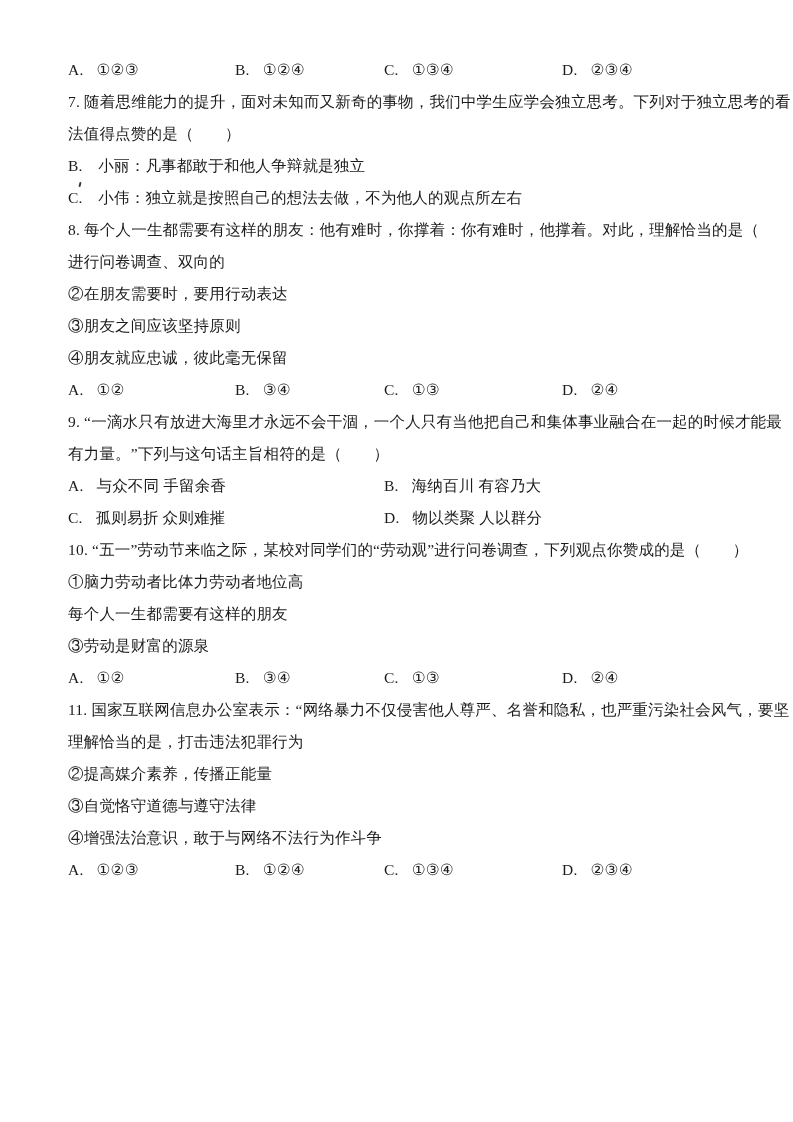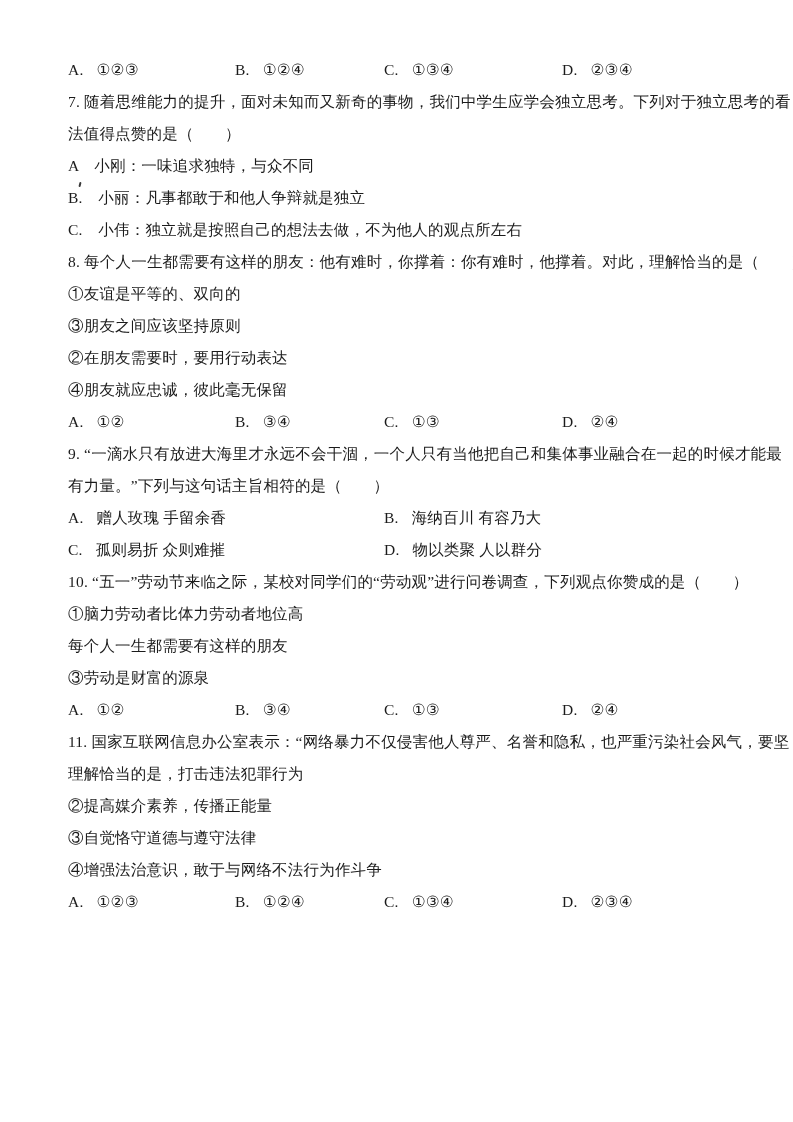--- a/index.html
+++ b/index.html
@@ -46,40 +46,39 @@
 
   <div class="line optrow">
     <span class="optcell pos-a"><span class="olab">A.</span><span>①②③</span></span>
     <span class="optcell pos-b"><span class="olab">B.</span><span>①②④</span></span>
     <span class="optcell pos-c"><span class="olab">C.</span><span>①③④</span></span>
     <span class="optcell pos-d"><span class="olab">D.</span><span>②③④</span></span>
   </div>
 
   <div class="line">7. 随着思维能力的提升，面对未知而又新奇的事物，我们中学生应学会独立思考。下列对于独立思考的看</div>
   <div class="line">法值得点赞的是（　　）</div>
-  <div class="line">A　小刚：一味追求独特，与众不同</div>
   <div class="line">B.　小丽：凡事都敢于和他人争辩就是独立</div>
   <div class="line">C.　小伟：独立就是按照自己的想法去做，不为他人的观点所左右</div>
 
   <div class="line">8. 每个人一生都需要有这样的朋友：他有难时，你撑着：你有难时，他撑着。对此，理解恰当的是（　　）</div>
-  <div class="line">①友谊是平等的、双向的</div>
+  <div class="line">进行问卷调查、双向的</div>
+  <div class="line">②在朋友需要时，要用行动表达</div>
   <div class="line">③朋友之间应该坚持原则</div>
-  <div class="line">②在朋友需要时，要用行动表达</div>
   <div class="line">④朋友就应忠诚，彼此毫无保留</div>
   <div class="line optrow">
     <span class="optcell pos-a"><span class="olab">A.</span><span>①②</span></span>
     <span class="optcell pos-b"><span class="olab">B.</span><span>③④</span></span>
     <span class="optcell pos-c"><span class="olab">C.</span><span>①③</span></span>
     <span class="optcell pos-d"><span class="olab">D.</span><span>②④</span></span>
   </div>
 
   <div class="line">9. “一滴水只有放进大海里才永远不会干涸，一个人只有当他把自己和集体事业融合在一起的时候才能最</div>
   <div class="line">有力量。”下列与这句话主旨相符的是（　　）</div>
   <div class="line optrow">
-    <span class="optcell pos-a"><span class="olab">A.</span><span>赠人玫瑰 手留余香</span></span>
+    <span class="optcell pos-a"><span class="olab">A.</span><span>与众不同 手留余香</span></span>
     <span class="optcell pos-c"><span class="olab">B.</span><span>海纳百川 有容乃大</span></span>
   </div>
   <div class="line optrow">
     <span class="optcell pos-a"><span class="olab">C.</span><span>孤则易折 众则难摧</span></span>
     <span class="optcell pos-c"><span class="olab">D.</span><span>物以类聚 人以群分</span></span>
   </div>
 
   <div class="line">10. “五一”劳动节来临之际，某校对同学们的“劳动观”进行问卷调查，下列观点你赞成的是（　　）</div>
   <div class="line">①脑力劳动者比体力劳动者地位高</div>
   <div class="line">每个人一生都需要有这样的朋友</div>

